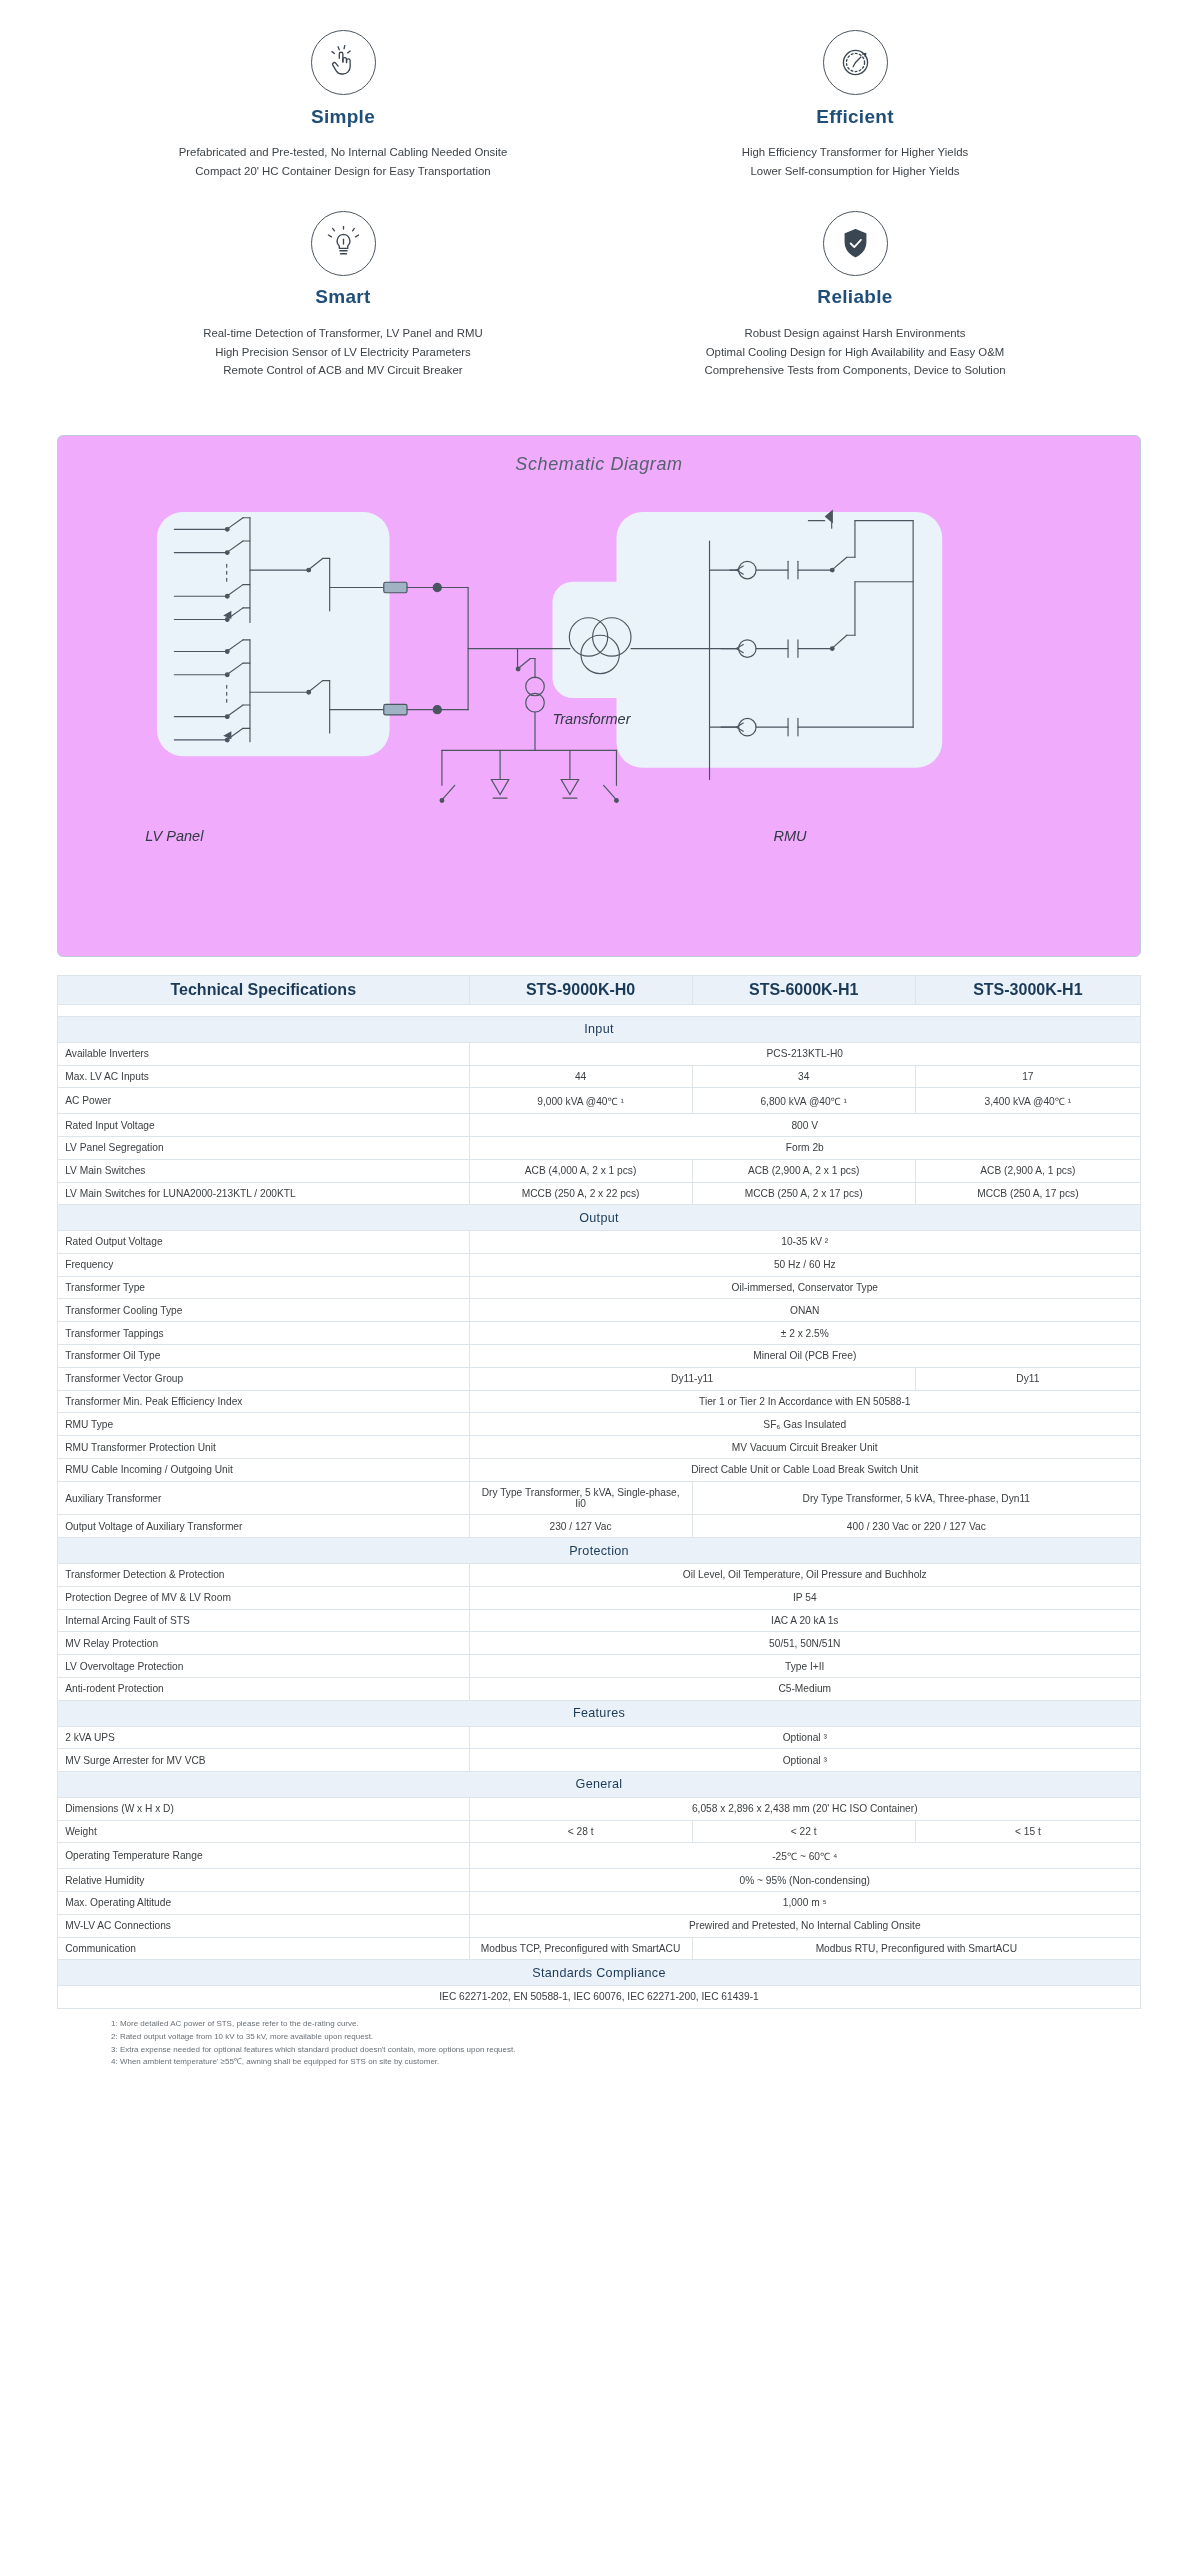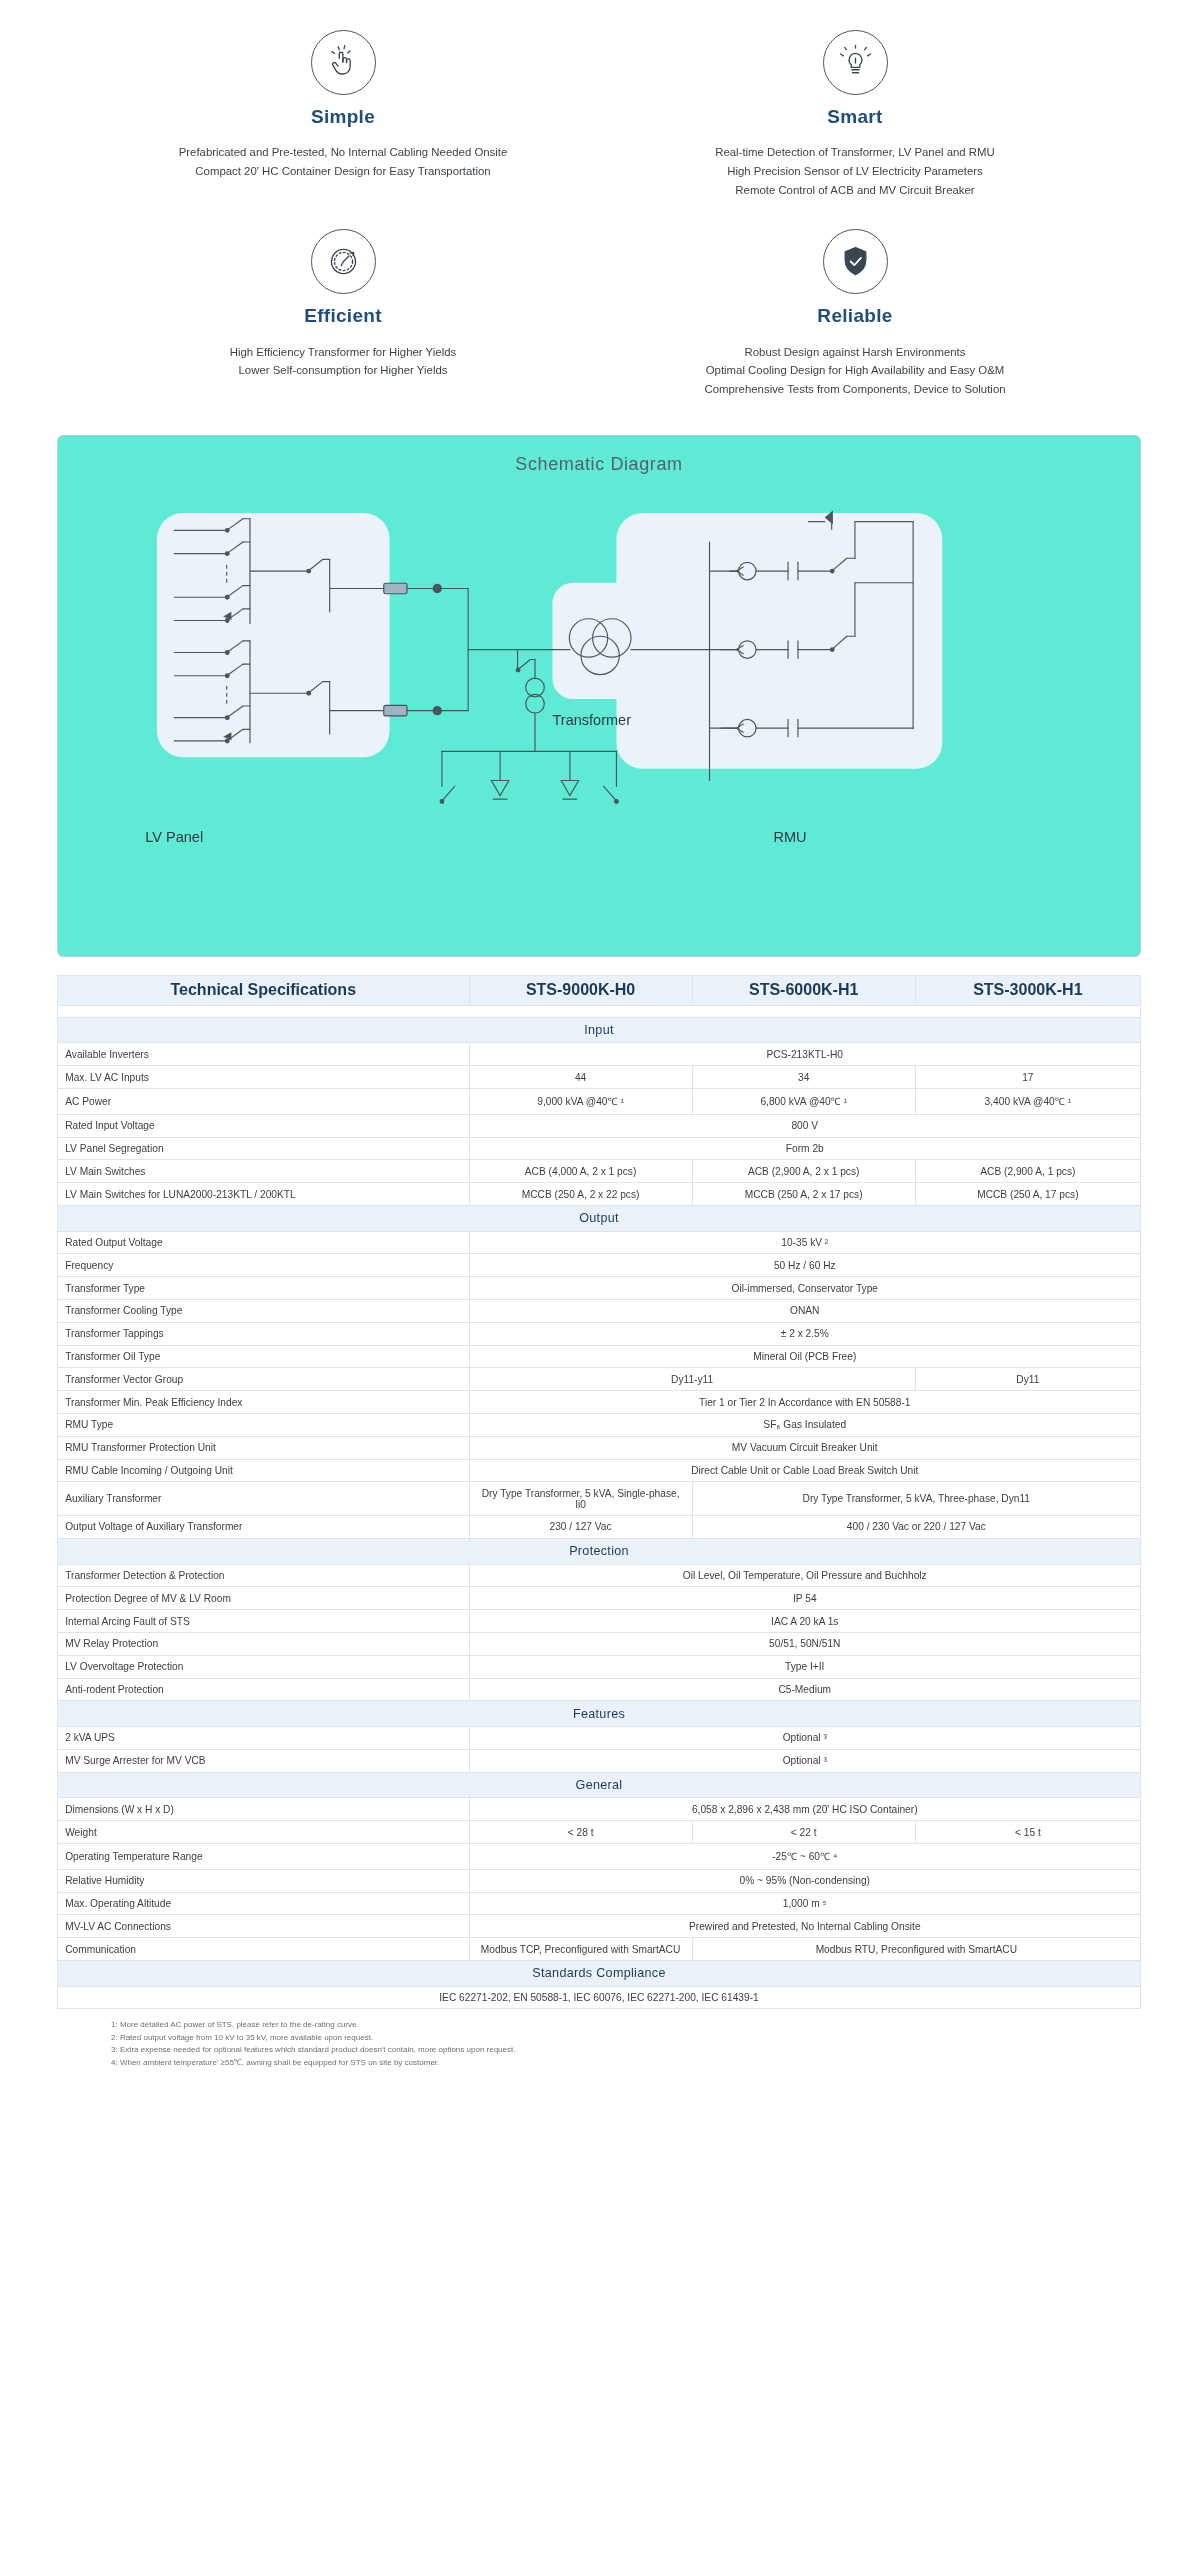--- a/index.html
+++ b/index.html
@@ -29,26 +29,27 @@
   }
   .feat-title {
     font-size: 19px; color: #1f4e79; font-weight: 700; letter-spacing: 0.3px;
     margin-bottom: 15.6px;
   }
   .feat-lines { font-size: 11.4px; line-height: 18.6px; color: #3d4348; }
   .feat-lines div { white-space: nowrap; }
 
   
   .schematic-wrap {
-    margin: 13px 42px 0 42px;
+    margin: 31px 42px 0 42px;
     border: 0.6px solid #b9cfe0;
     border-radius: 6px;
-    background: #5eead4;
+    background: #f0abfc;
     padding: 10.8px 0 13px 0;
     position: relative;
+    font-style: italic;
   }
   .schematic-title {
     text-align: center; font-size: 18px; color: #55616d; letter-spacing: 0.6px;
     margin: 7.2px 0 2.4px 0;
   }
   .schematic-svgbox { width: 100%; display:block; }
   .sch-label {
     font-size: 25px; fill: #303a43; font-family: "Liberation Sans", sans-serif;
   }
 
@@ -108,54 +109,54 @@
           <path d="M22 8 L20 3 M30 6 L31 1 M14 14 L10 11 M36 13 L40 10"></path>
           <path d="M22 22 V15 a3 3 0 0 1 6 0 v13"></path>
           <path d="M28 28 v-4 a3 3 0 0 1 6 0 v5"></path>
           <path d="M34 29 v-3 a3 3 0 0 1 6 0 v10 a12 12 0 0 1 -12 12 h-3 a10 10 0 0 1 -8 -5 l-6 -10 a3 3 0 0 1 5 -3 l4 5"></path>
         </svg>
       </div>
       <div class="feat-title">Simple</div>
       <div class="feat-lines">
         <div>Prefabricated and Pre-tested, No Internal Cabling Needed Onsite</div>
         <div>Compact 20' HC Container Design for Easy Transportation</div>
-      </div>
-    </div>
-
-    <div class="feature">
-      <div class="feat-icon">
-        <svg width="35" height="35" viewBox="0 0 58 58" fill="none" stroke="#3a4652" stroke-width="2.2" stroke-linecap="round" stroke-linejoin="round">
-          <path d="M9 18 L4 15 M49 18 L54 15 M14 8 L11 4 M44 8 L47 4 M29 5 V0"></path>
-          <path d="M29 14 a11 11 0 0 1 7 19 v4 h-14 v-4 a11 11 0 0 1 7 -19 z"></path>
-          <path d="M23 41 h12 M24 46 h10"></path>
-          <path d="M29 22 v8"></path>
-        </svg>
-      </div>
-      <div class="feat-title">Smart</div>
-      <div class="feat-lines">
-        <div>Real-time Detection of Transformer, LV Panel and RMU</div>
-        <div>High Precision Sensor of LV Electricity Parameters</div>
-        <div>Remote Control of ACB and MV Circuit Breaker</div>
       </div>
     </div>
 
     <div class="feature">
       <div class="feat-icon">
         <svg width="35" height="35" viewBox="0 0 58 58" fill="none" stroke="#3a4652" stroke-width="2.2" stroke-linecap="round" stroke-linejoin="round">
           <circle cx="29" cy="29" r="20"></circle>
           <circle cx="29" cy="29" r="15" stroke-dasharray="3 4"></circle>
           <path d="M29 29 L38 20"></path>
           <path d="M29 29 L25 36"></path>
           <path d="M41 15 l5 -1 -1 5"></path>
         </svg>
       </div>
       <div class="feat-title">Efficient</div>
       <div class="feat-lines">
         <div>High Efficiency Transformer for Higher Yields</div>
         <div>Lower Self-consumption for Higher Yields</div>
+      </div>
+    </div>
+
+    <div class="feature">
+      <div class="feat-icon">
+        <svg width="35" height="35" viewBox="0 0 58 58" fill="none" stroke="#3a4652" stroke-width="2.2" stroke-linecap="round" stroke-linejoin="round">
+          <path d="M9 18 L4 15 M49 18 L54 15 M14 8 L11 4 M44 8 L47 4 M29 5 V0"></path>
+          <path d="M29 14 a11 11 0 0 1 7 19 v4 h-14 v-4 a11 11 0 0 1 7 -19 z"></path>
+          <path d="M23 41 h12 M24 46 h10"></path>
+          <path d="M29 22 v8"></path>
+        </svg>
+      </div>
+      <div class="feat-title">Smart</div>
+      <div class="feat-lines">
+        <div>Real-time Detection of Transformer, LV Panel and RMU</div>
+        <div>High Precision Sensor of LV Electricity Parameters</div>
+        <div>Remote Control of ACB and MV Circuit Breaker</div>
       </div>
     </div>
 
     <div class="feature">
       <div class="feat-icon">
         <svg width="35" height="35" viewBox="0 0 58 58" fill="none" stroke="#3a4652" stroke-width="2.2" stroke-linecap="round" stroke-linejoin="round">
           <path d="M29 6 L46 13 v14 c0 12 -9 20 -17 24 c-8 -4 -17 -12 -17 -24 V13 z" fill="#3a4652" stroke="#3a4652"></path>
           <path d="M21 29 l6 6 l11 -12" stroke="#ffffff" stroke-width="3"></path>
         </svg>
       </div>

